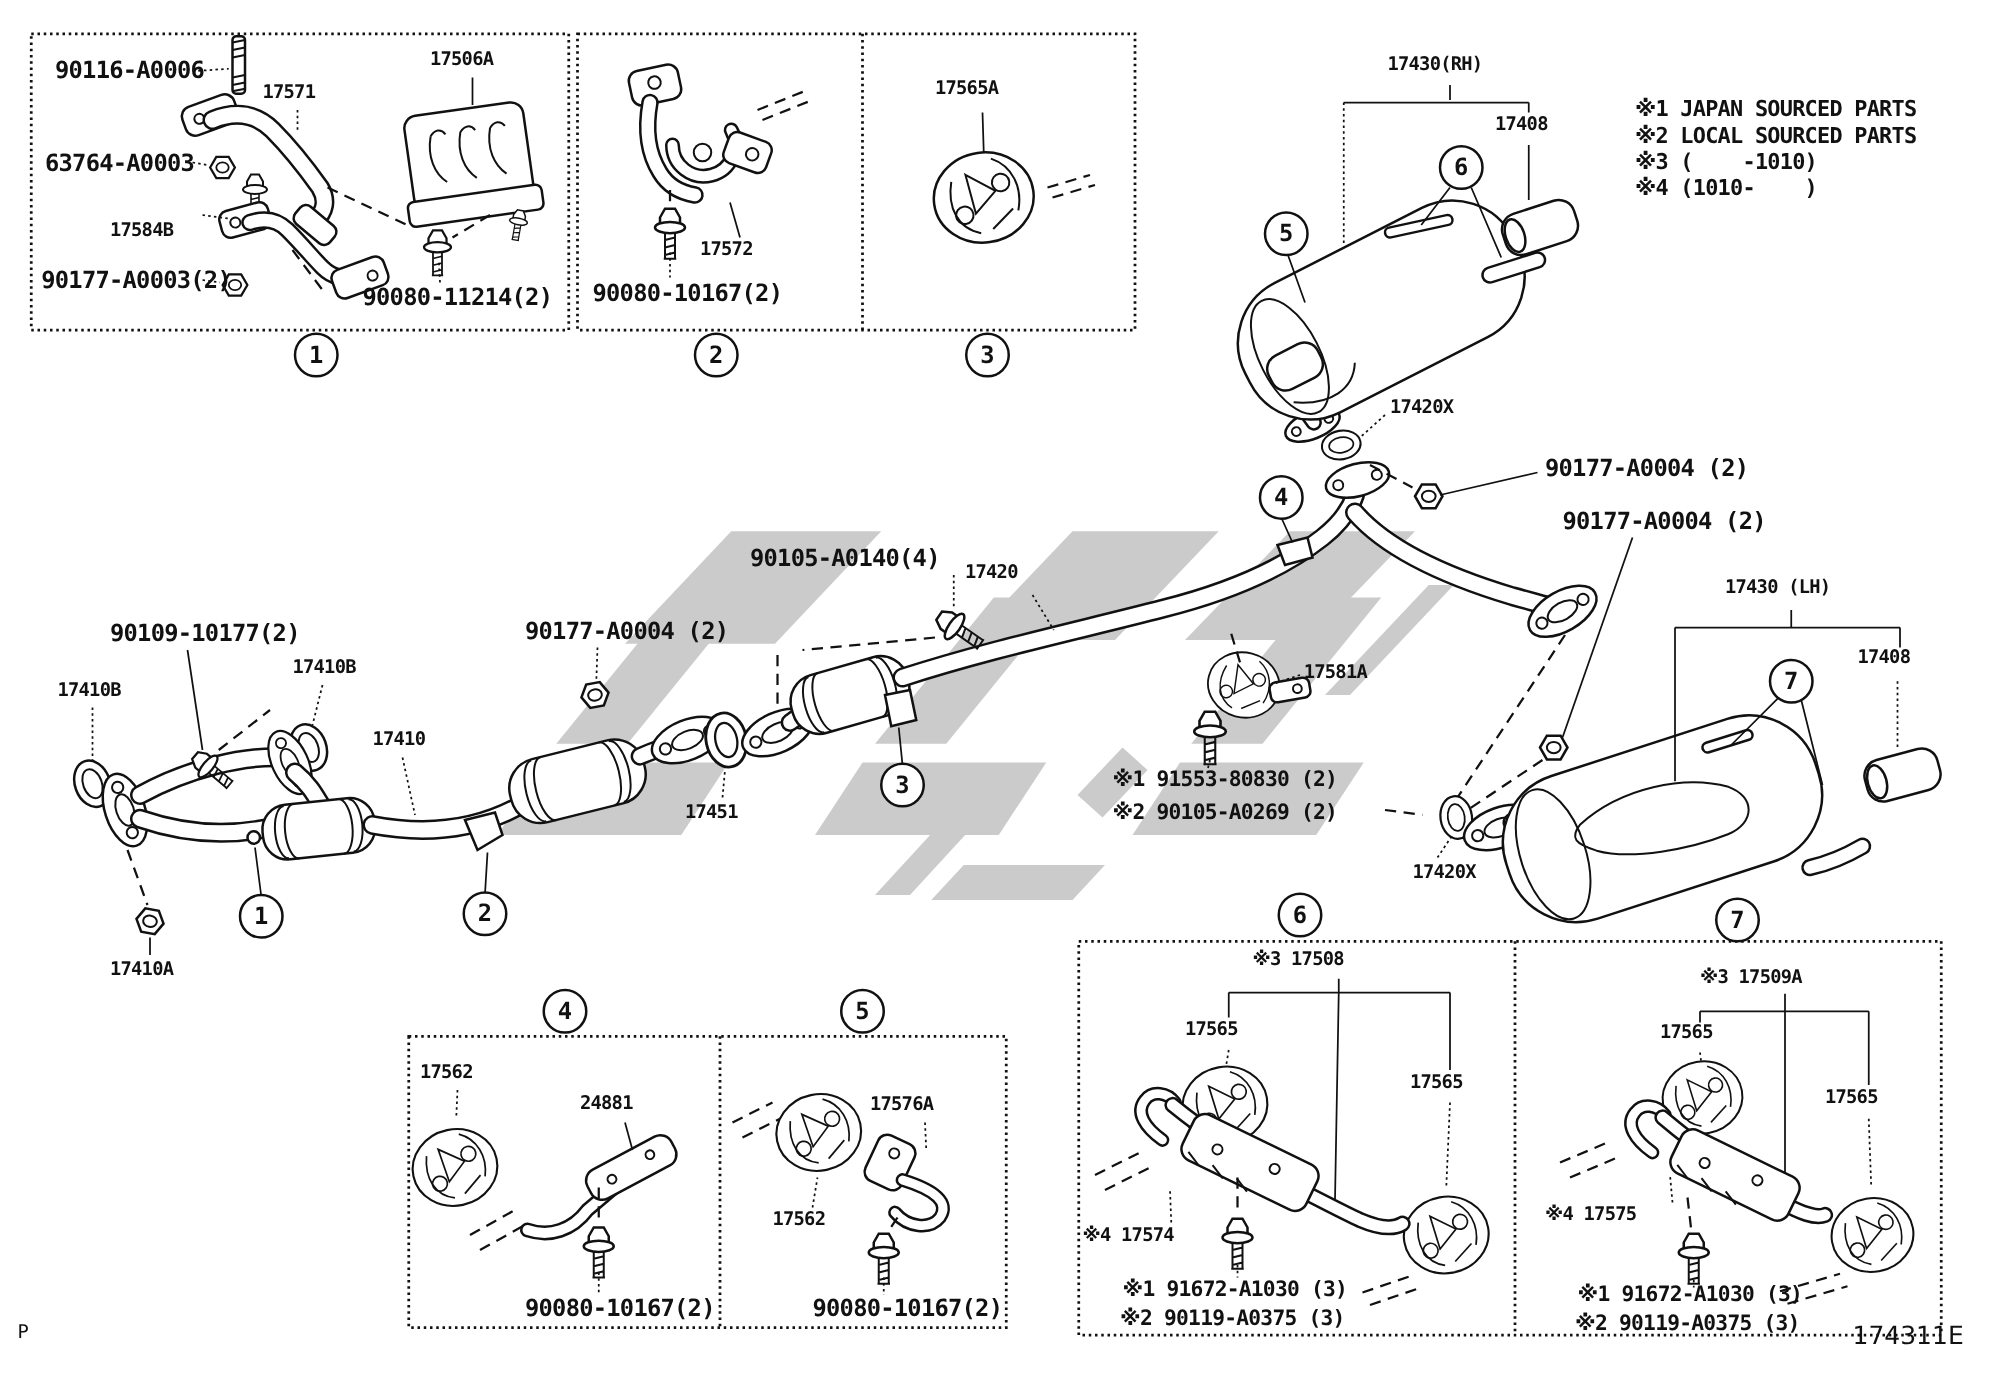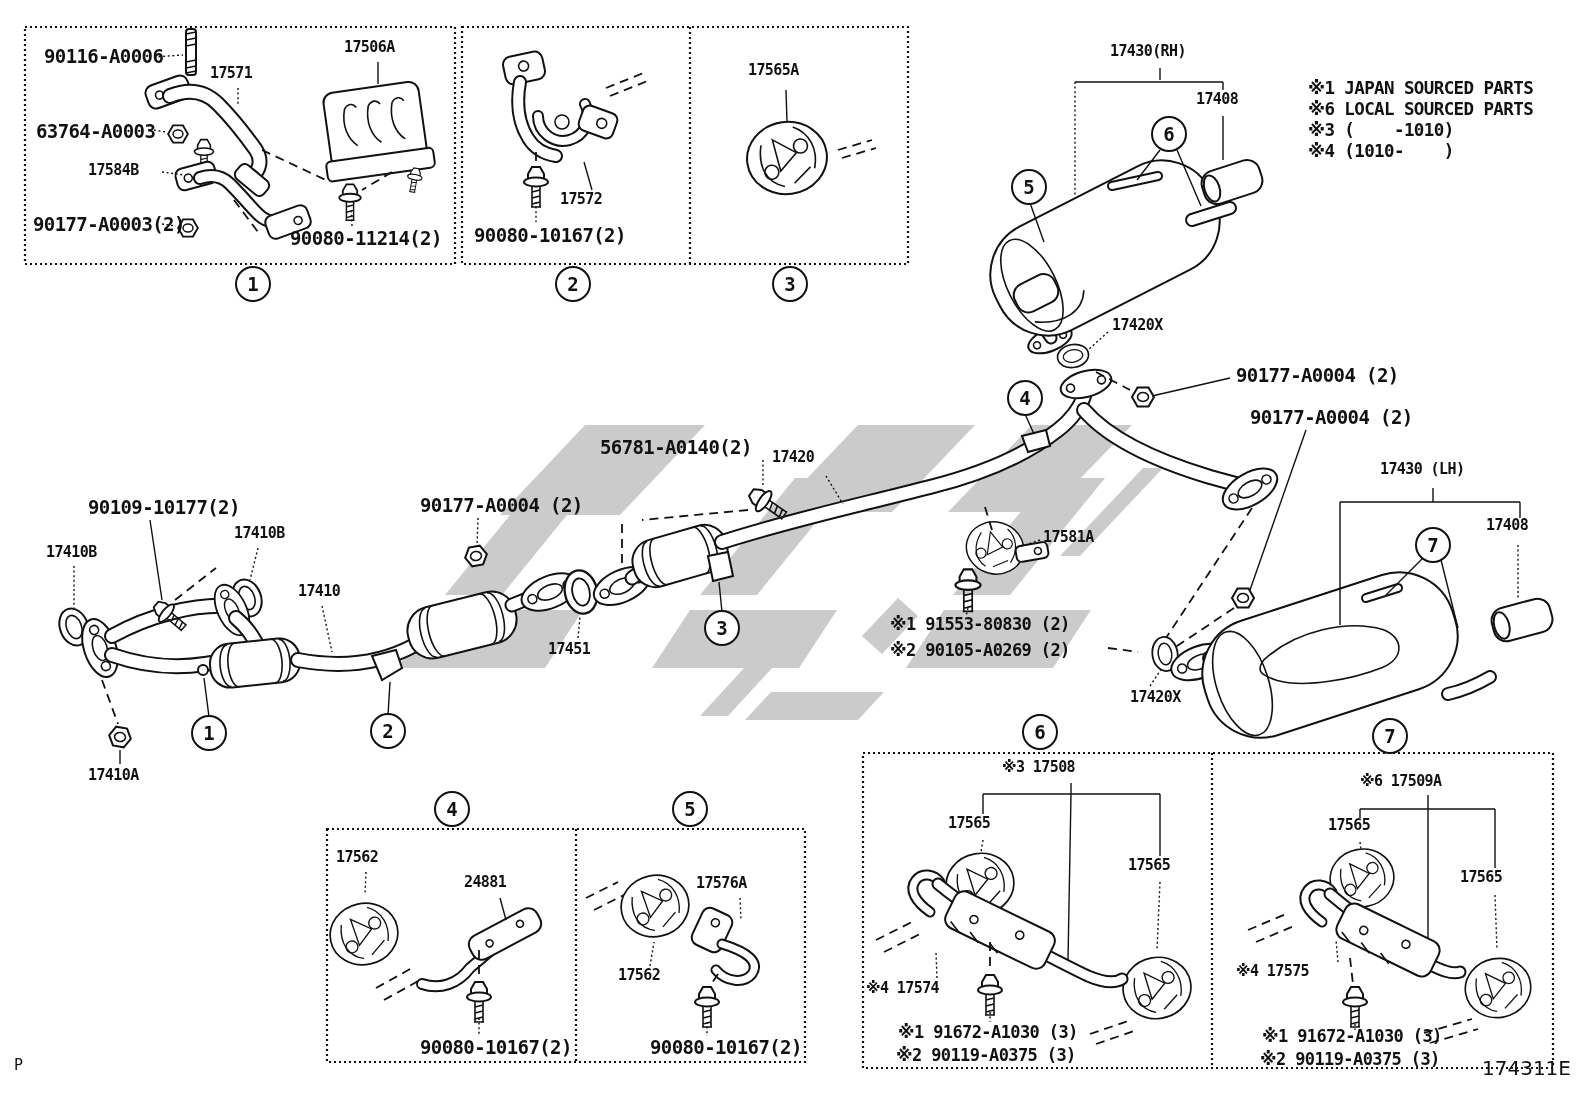--- a/index.html
+++ b/index.html
@@ -351,69 +351,69 @@
     <path class="dsh" d="M1248,930 L1286,914 M1256,942 L1294,926 M1424,1033 L1472,1019 M1430,1043 L1478,1029"></path>
     <use href="#boltv" transform="translate(1355,1000)"></use>
     <path class="dsh" d="M1350,958 L1353,984"></path>
   </g>
 </svg>
 
 <div class="lbl md" style="left:44px;top:47px">90116-A0006</div>
 <div class="lbl lg" style="left:210px;top:66px">17571</div>
 <div class="lbl lg" style="left:344px;top:40px">17506A</div>
 <div class="lbl md" style="left:36px;top:122px">63764-A0003</div>
-<div class="lbl lg" style="left:88px;top:163px">17584B</div>
+<div class="lbl lg" style="left:88px;top:177px">17584B</div>
 <div class="lbl md" style="left:33px;top:215px">90177-A0003(2)</div>
 <div class="lbl md" style="left:290px;top:229px">90080-11214(2)</div>
 <div class="lbl lg" style="left:560px;top:192px">17572</div>
 <div class="lbl md" style="left:474px;top:226px">90080-10167(2)</div>
 <div class="lbl lg" style="left:748px;top:63px">17565A</div>
 <div class="lbl lg" style="left:1110px;top:44px">17430(RH)</div>
 <div class="lbl lg" style="left:1196px;top:92px">17408</div>
 <div class="lbl lg" style="left:1112px;top:318px">17420X</div>
 <div class="lbl md" style="left:1236px;top:366px">90177-A0004 (2)</div>
 <div class="lbl md" style="left:1250px;top:408px">90177-A0004 (2)</div>
 <div class="lbl lg" style="left:1380px;top:462px">17430 (LH)</div>
 <div class="lbl lg" style="left:1486px;top:518px">17408</div>
 <div class="lbl md" style="left:88px;top:498px">90109-10177(2)</div>
 <div class="lbl lg" style="left:46px;top:545px">17410B</div>
 <div class="lbl lg" style="left:234px;top:526px">17410B</div>
 <div class="lbl lg" style="left:298px;top:584px">17410</div>
 <div class="lbl lg" style="left:88px;top:768px">17410A</div>
-<div class="lbl md" style="left:600px;top:438px">56781-A0140(2)</div>
+<div class="lbl md" style="left:600px;top:438px">90105-A0140(4)</div>
 <div class="lbl md" style="left:420px;top:496px">90177-A0004 (2)</div>
 <div class="lbl lg" style="left:772px;top:450px">17420</div>
 <div class="lbl lg" style="left:548px;top:642px">17451</div>
 <div class="lbl lg" style="left:1043px;top:530px">17581A</div>
 <div class="lbl sm" style="left:890px;top:616px">※1 91553-80830 (2)</div>
 <div class="lbl sm" style="left:890px;top:642px">※2 90105-A0269 (2)</div>
 <div class="lbl lg" style="left:1130px;top:690px">17420X</div>
 <div class="lbl lg" style="left:336px;top:850px">17562</div>
 <div class="lbl lg" style="left:464px;top:875px">24881</div>
 <div class="lbl md" style="left:420px;top:1038px">90080-10167(2)</div>
 <div class="lbl lg" style="left:696px;top:876px">17576A</div>
 <div class="lbl lg" style="left:618px;top:968px">17562</div>
 <div class="lbl md" style="left:650px;top:1038px">90080-10167(2)</div>
 <div class="lbl lg" style="left:1002px;top:760px">※3 17508</div>
 <div class="lbl lg" style="left:948px;top:816px">17565</div>
 <div class="lbl lg" style="left:1128px;top:858px">17565</div>
 <div class="lbl lg" style="left:866px;top:981px">※4 17574</div>
 <div class="lbl sm" style="left:898px;top:1024px">※1 91672-A1030 (3)</div>
 <div class="lbl sm" style="left:896px;top:1047px">※2 90119-A0375 (3)</div>
-<div class="lbl lg" style="left:1360px;top:774px">※6 17509A</div>
+<div class="lbl lg" style="left:1360px;top:774px">※3 17509A</div>
 <div class="lbl lg" style="left:1328px;top:818px">17565</div>
 <div class="lbl lg" style="left:1460px;top:870px">17565</div>
 <div class="lbl lg" style="left:1236px;top:964px">※4 17575</div>
 <div class="lbl sm" style="left:1262px;top:1028px">※1 91672-A1030 (3)</div>
 <div class="lbl sm" style="left:1260px;top:1051px">※2 90119-A0375 (3)</div>
 <div class="lbl code" style="left:1482px;top:1058px">174311E</div>
 <div class="lbl pmark" style="left:14px;top:1058px">P</div>
 
 <div class="note" style="left:1308px;top:78px">※1 JAPAN SOURCED PARTS</div>
-<div class="note" style="left:1308px;top:99px">※6 LOCAL SOURCED PARTS</div>
+<div class="note" style="left:1308px;top:99px">※2 LOCAL SOURCED PARTS</div>
 <div class="note" style="left:1308px;top:120px">※3 (    -1010)</div>
 <div class="note" style="left:1308px;top:141px">※4 (1010-    )</div>
 
 <div class="callout" style="left:253px;top:284px">1</div>
 <div class="callout" style="left:573px;top:284px">2</div>
 <div class="callout" style="left:790px;top:284px">3</div>
 <div class="callout" style="left:1029px;top:187px">5</div>
 <div class="callout" style="left:1169px;top:134px">6</div>
 <div class="callout" style="left:1025px;top:398px">4</div>
 <div class="callout" style="left:209px;top:733px">1</div>

